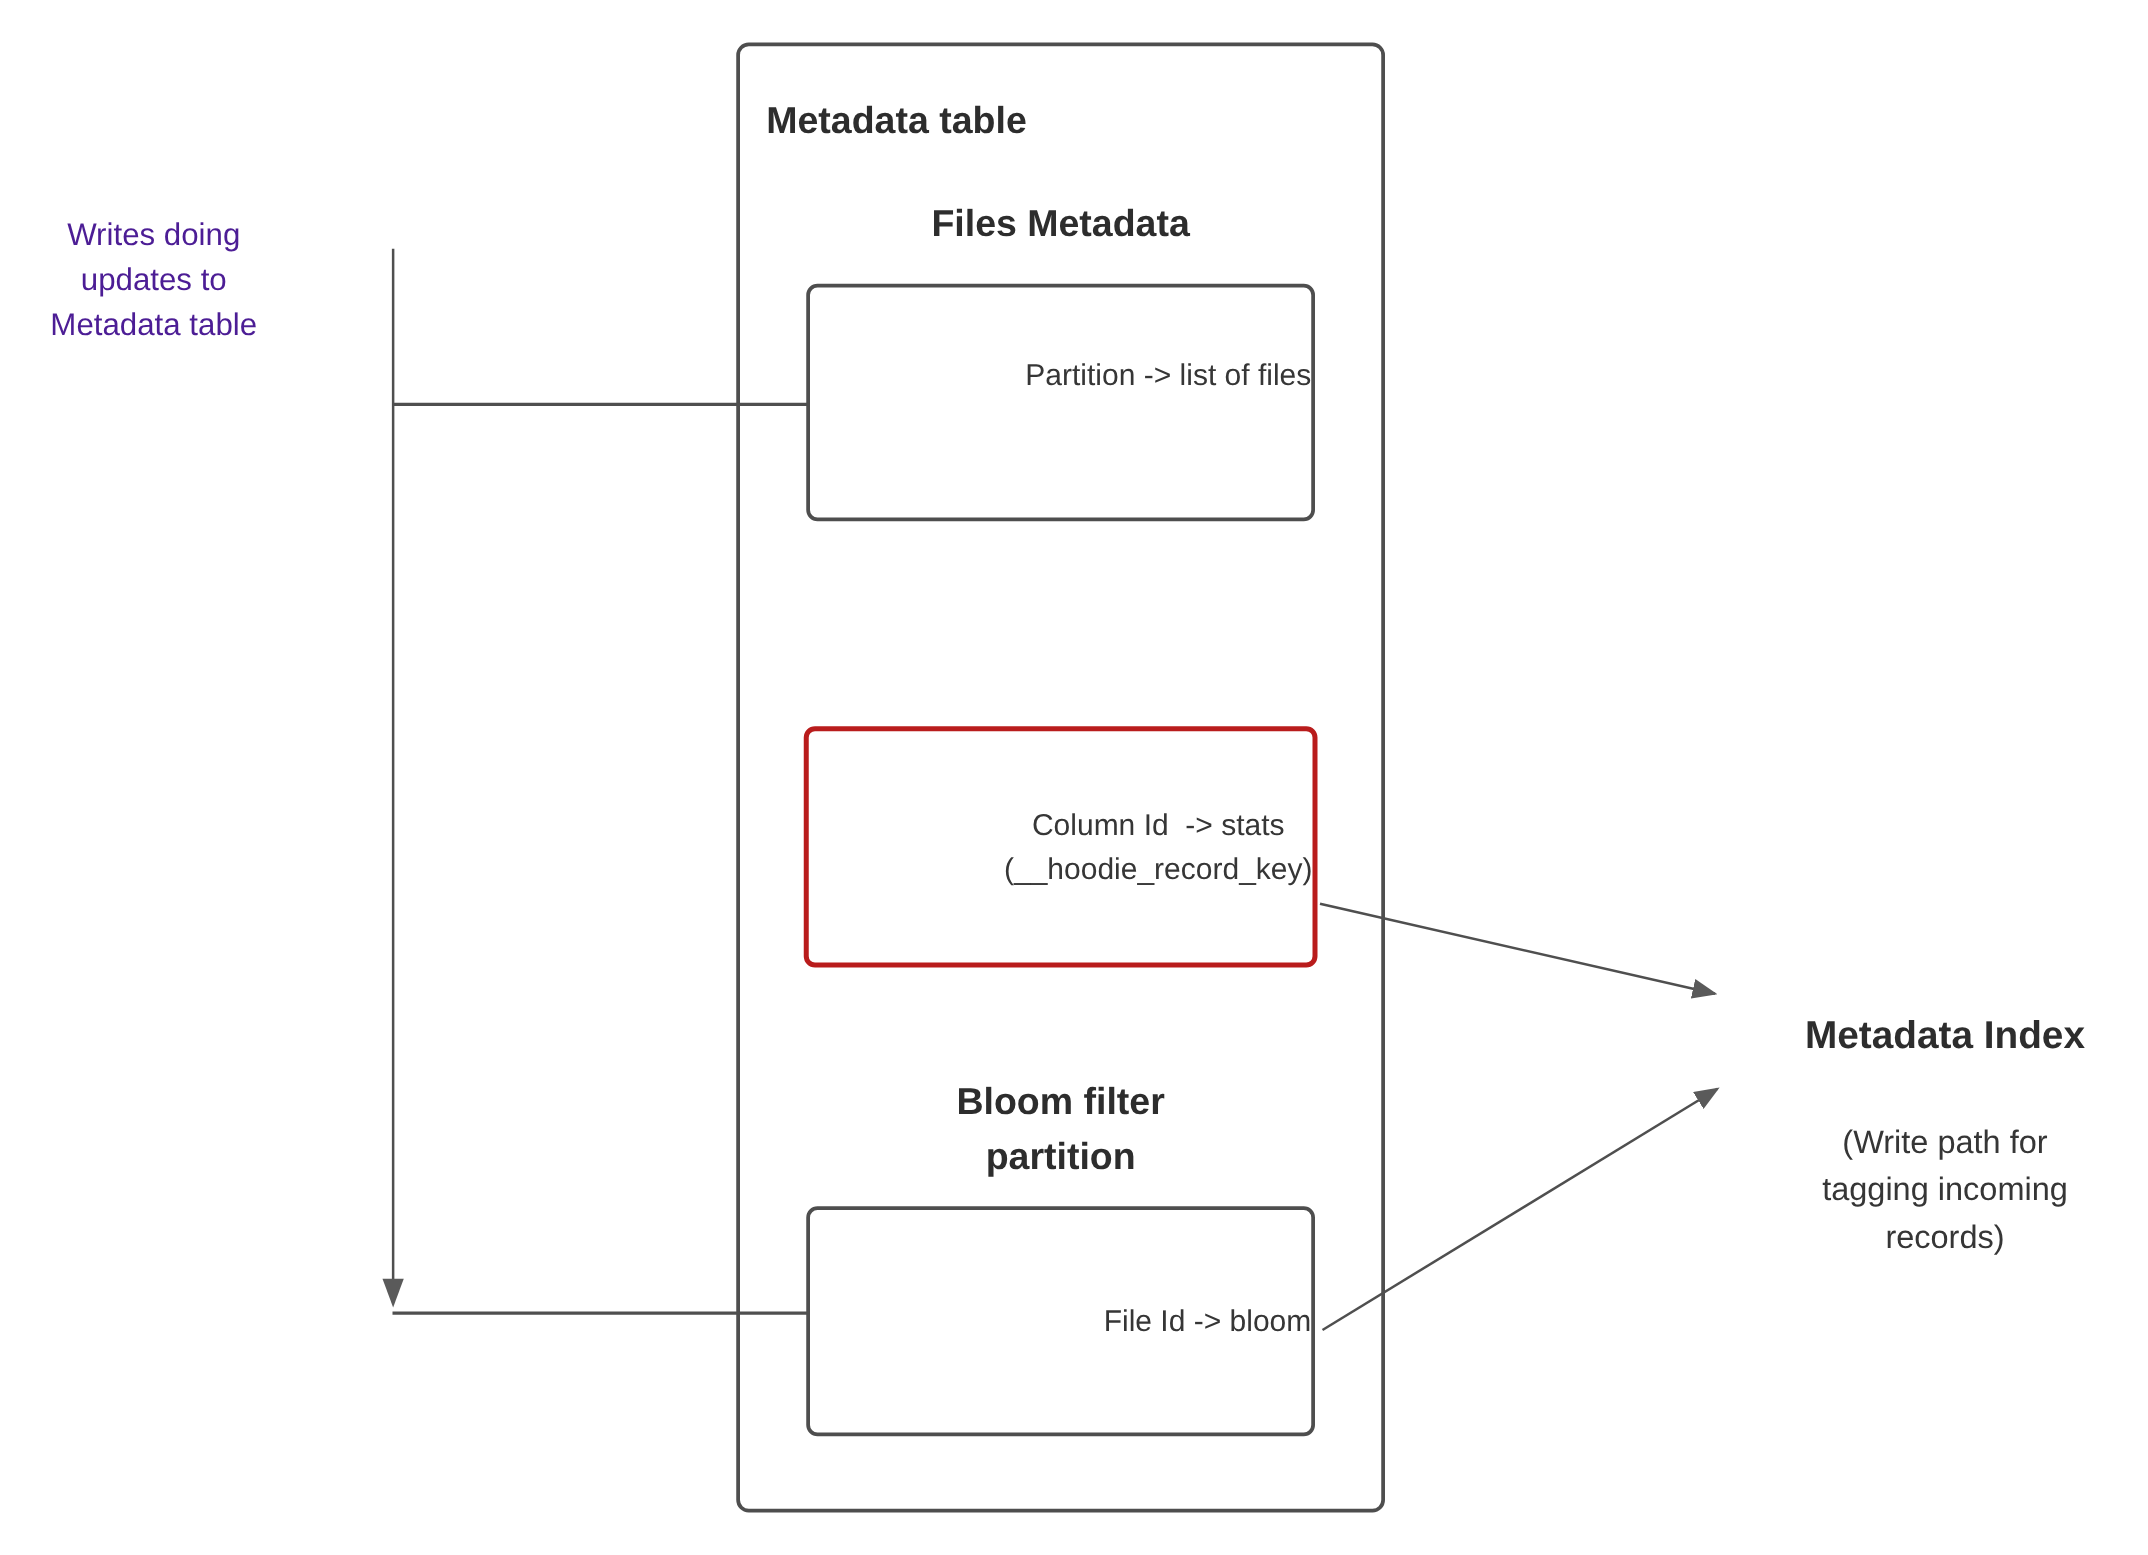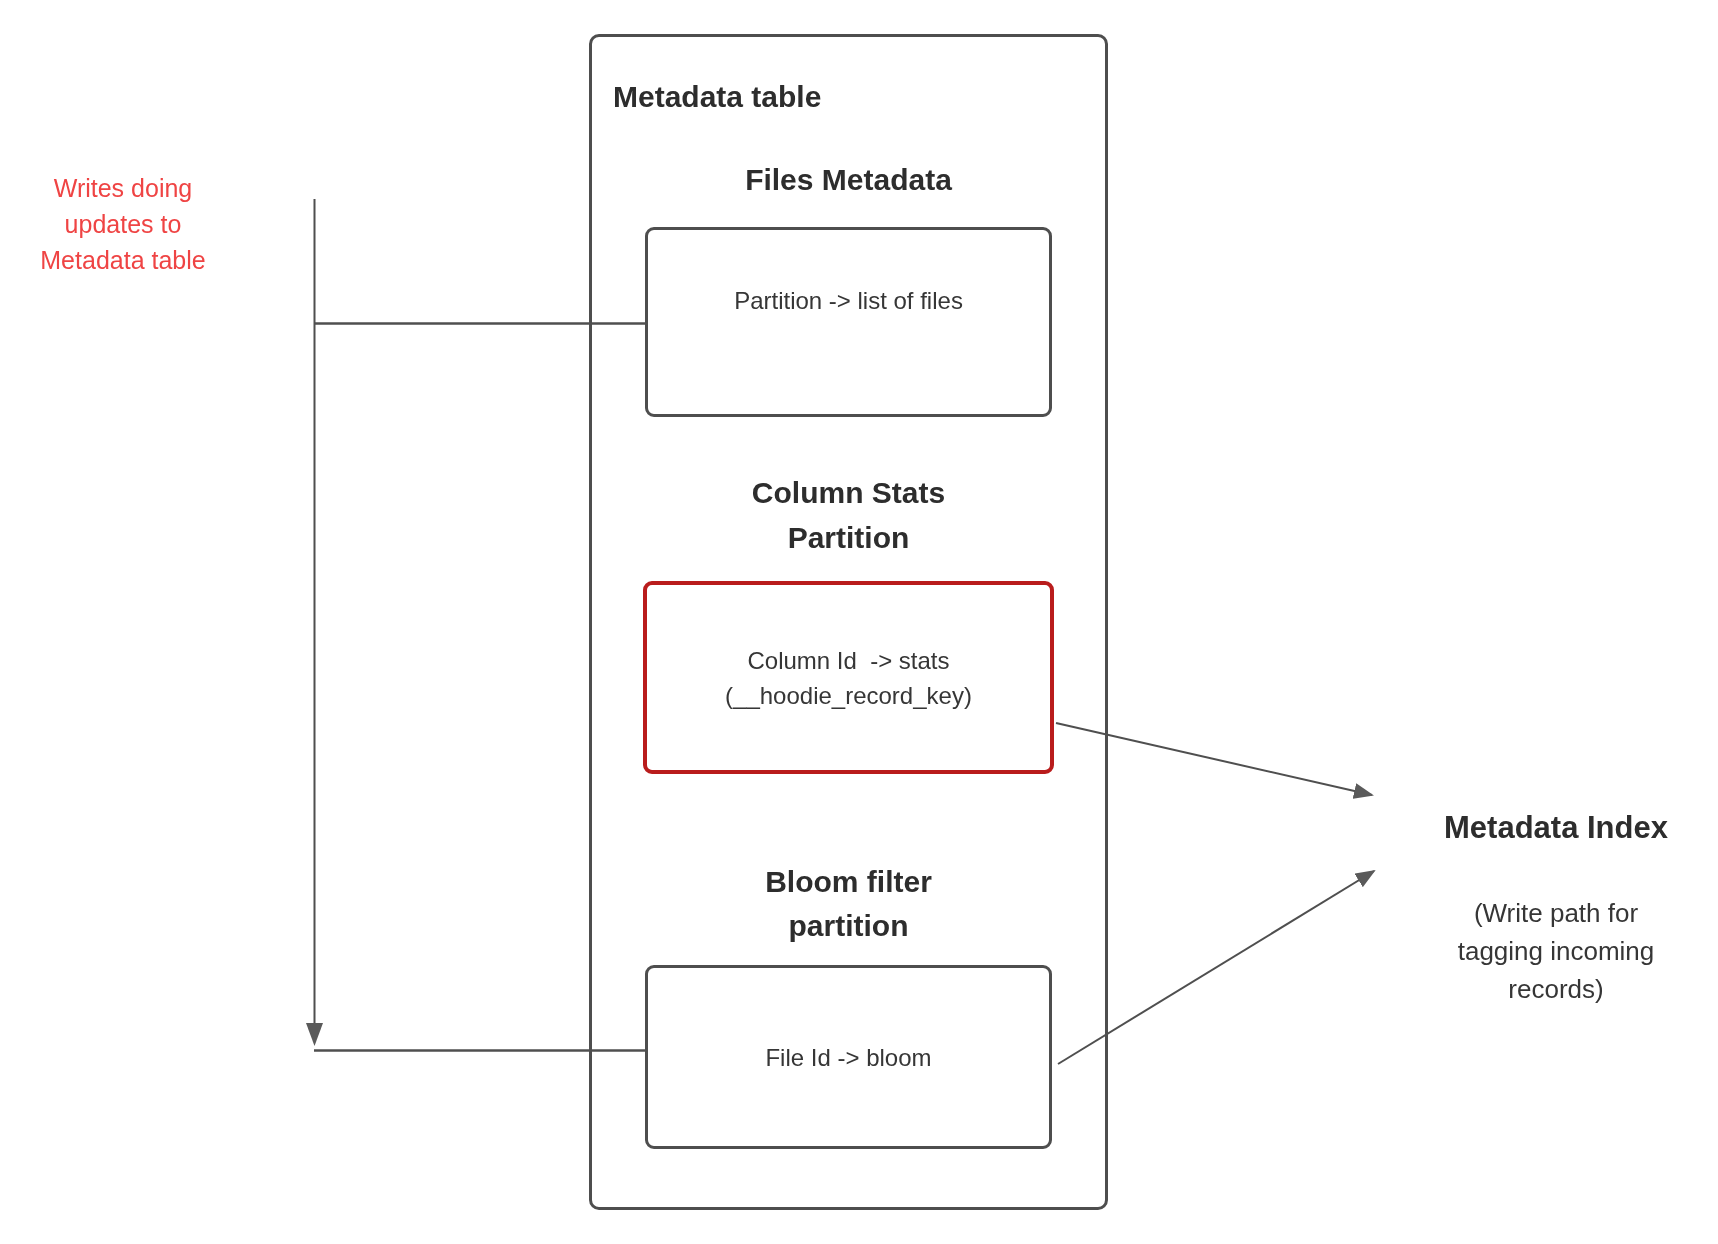--- a/index.html
+++ b/index.html
@@ -33,26 +33,26 @@
     line-height:44px;
     z-index:3;
   }
   .body-text{
     font-size:24px;
     color:#363636;
     text-align:center;
     white-space:pre-wrap;
     line-height:35px;
   }
-  .flex-center{display:flex;align-items:center;justify-content:center;}
+  .flex-center{display:flex;align-items:center;justify-content:flex-end;}
   #writes-label{
     left:12px;top:170px;width:222px;
     font-size:25px;line-height:36px;
     text-align:center;white-space:pre-line;
-    color:#ef4444;z-index:3;
+    color:#4c1d95;z-index:3;
   }
   #metadata-table-title{
     left:613px;top:80px;
     font-size:30px;font-weight:bold;color:#2d2d2d;z-index:3;
   }
   #outer-box{left:589px;top:34px;width:519px;height:1176px;}
   #files-heading{left:645px;top:158px;width:407px;}
   #files-box{left:645px;top:227px;width:407px;height:190px;padding-bottom:44px;}
   #column-heading{left:645px;top:470px;width:407px;line-height:45px;}
   #column-box{left:643px;top:581px;width:411px;height:193px;}
@@ -83,22 +83,20 @@
 
   <div id="outer-box" class="abs outer-box"></div>
 
   <div id="metadata-table-title" class="abs">Metadata table</div>
 
   <div id="files-heading" class="abs heading">Files Metadata</div>
   <div id="files-box" class="abs box flex-center">
     <span class="body-text">Partition -&gt; list of files</span>
   </div>
 
-  <div id="column-heading" class="abs heading">Column Stats
-Partition</div>
   <div id="column-box" class="abs box emphasis flex-center">
     <span class="body-text">Column Id  -&gt; stats
 (__hoodie_record_key)</span>
   </div>
 
   <div id="bloom-heading" class="abs heading">Bloom filter
 partition</div>
   <div id="bloom-box" class="abs box flex-center">
     <span class="body-text">File Id -&gt; bloom</span>
   </div>

